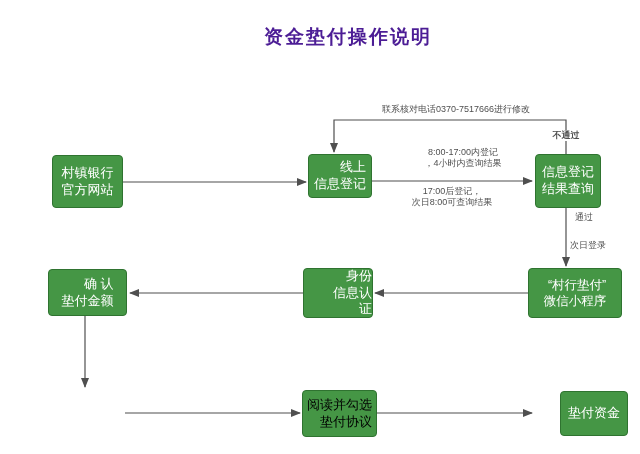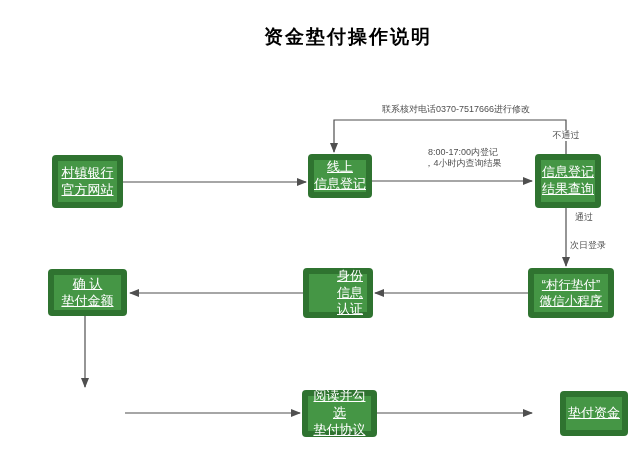--- a/index.html
+++ b/index.html
@@ -15,60 +15,60 @@
     position: absolute;
     top: 24px;
     left: 0;
     width: 100%;
     box-sizing: border-box;
     padding-left: 56px;
     text-align: center;
     font-size: 19px;
     font-weight: bold;
     letter-spacing: 2px;
-    color: #000000;
+    color: #4c1d95;
     white-space: pre-line;
   }
   .connectors {
     position: absolute;
     top: 0; left: 0;
     width: 640px; height: 454px;
   }
   .conn {
     fill: none;
     stroke: #4f4f4f;
     stroke-width: 1.2;
   }
   .node {
     position: absolute;
     box-sizing: border-box;
     background: #459645;
-    border: 6px solid #84cc16;
+    border: 1px solid #84cc16;
     border-radius: 4px;
     color: #ffffff;
     font-size: 13px;
     line-height: 1.3;
     display: flex;
     align-items: center;
     justify-content: center;
-    text-align: center;
+    text-align: right;
     white-space: pre-line;
-    text-decoration: underline;
   }
   .edge-label {
     position: absolute;
     font-size: 9px;
     line-height: 1.25;
     color: #4f4f4f;
     text-align: center;
     white-space: pre-line;
   }
   .edge-label.on-line {
     background: #ffffff;
     padding: 0 2px;
+    font-weight: bold;
   }
 </style>
 </head>
 <body>
 
 <div class="canvas">
 
   <div class="title">资金垫付操作说明</div>
 
   <svg class="connectors" viewBox="0 0 640 454" xmlns="http://www.w3.org/2000/svg" aria-hidden="true">
@@ -92,27 +92,29 @@
 官方网站</div>
   <div class="node" style="left: 308px; top: 154px; width: 64px; height: 44px; background: rgb(69, 150, 69); border-color: rgb(47, 115, 48); color: rgb(255, 255, 255);">线上
 信息登记</div>
   <div class="node" style="left: 535px; top: 154px; width: 66px; height: 54px; background: rgb(69, 150, 69); border-color: rgb(47, 115, 48); color: rgb(255, 255, 255);">信息登记
 结果查询</div>
 
   <div class="node" style="left: 48px; top: 269px; width: 79px; height: 47px; background: rgb(69, 150, 69); border-color: rgb(47, 115, 48); color: rgb(255, 255, 255);">确 认
 垫付金额</div>
   <div class="node" style="left: 303px; top: 268px; width: 70px; height: 50px; background: rgb(69, 150, 69); border-color: rgb(47, 115, 48); color: rgb(255, 255, 255); padding-left: 24px;">身份
 信息认证</div>
-  <div class="node" style="left: 528px; top: 268px; width: 86px; height: 50px; font-size: 12.5px; background: rgb(69, 150, 69); border-color: rgb(47, 115, 48); color: rgb(255, 255, 255);">“村行垫付”
+  <div class="node" style="left: 528px; top: 268px; width: 94px; height: 50px; font-size: 12.5px; background: rgb(69, 150, 69); border-color: rgb(47, 115, 48); color: rgb(255, 255, 255);">“村行垫付”
 微信小程序</div>
 
-  <div class="node" style="left: 302px; top: 390px; width: 75px; height: 47px; background: rgb(69, 150, 69); border-color: rgb(47, 115, 48); color: #ffffff;">阅读并勾选
+  <div class="node" style="left: 302px; top: 390px; width: 75px; height: 47px; background: rgb(69, 150, 69); border-color: rgb(47, 115, 48); color: #000000;">阅读并勾选
 垫付协议</div>
   <div class="node" style="left: 560px; top: 391px; width: 68px; height: 45px; background: rgb(69, 150, 69); border-color: rgb(47, 115, 48); color: rgb(255, 255, 255);">垫付资金</div>
 
   <div class="edge-label" style="left: 403px; top: 147px; width: 120px; color: rgb(79, 79, 79);">8:00-17:00内登记
 ，4小时内查询结果</div>
+  <div class="edge-label" style="left: 392px; top: 186px; width: 120px; color: rgb(79, 79, 79);">17:00后登记，
+次日8:00可查询结果</div>
   <div class="edge-label" style="left: 356px; top: 104px; width: 200px; color: rgb(79, 79, 79);">联系核对电话0370-7517666进行修改</div>
   <div class="edge-label on-line" style="left: 540px; top: 130px; width: 48px; color: rgb(79, 79, 79);">不通过</div>
   <div class="edge-label" style="left: 575px; top: 212px; width: 30px; text-align: left; color: rgb(79, 79, 79); font-family: Liberation Serif, serif;">通过</div>
   <div class="edge-label" style="left: 570px; top: 240px; width: 42px; text-align: left; color: rgb(79, 79, 79);">次日登录</div>
 
 </div>
 
 </body></html>

